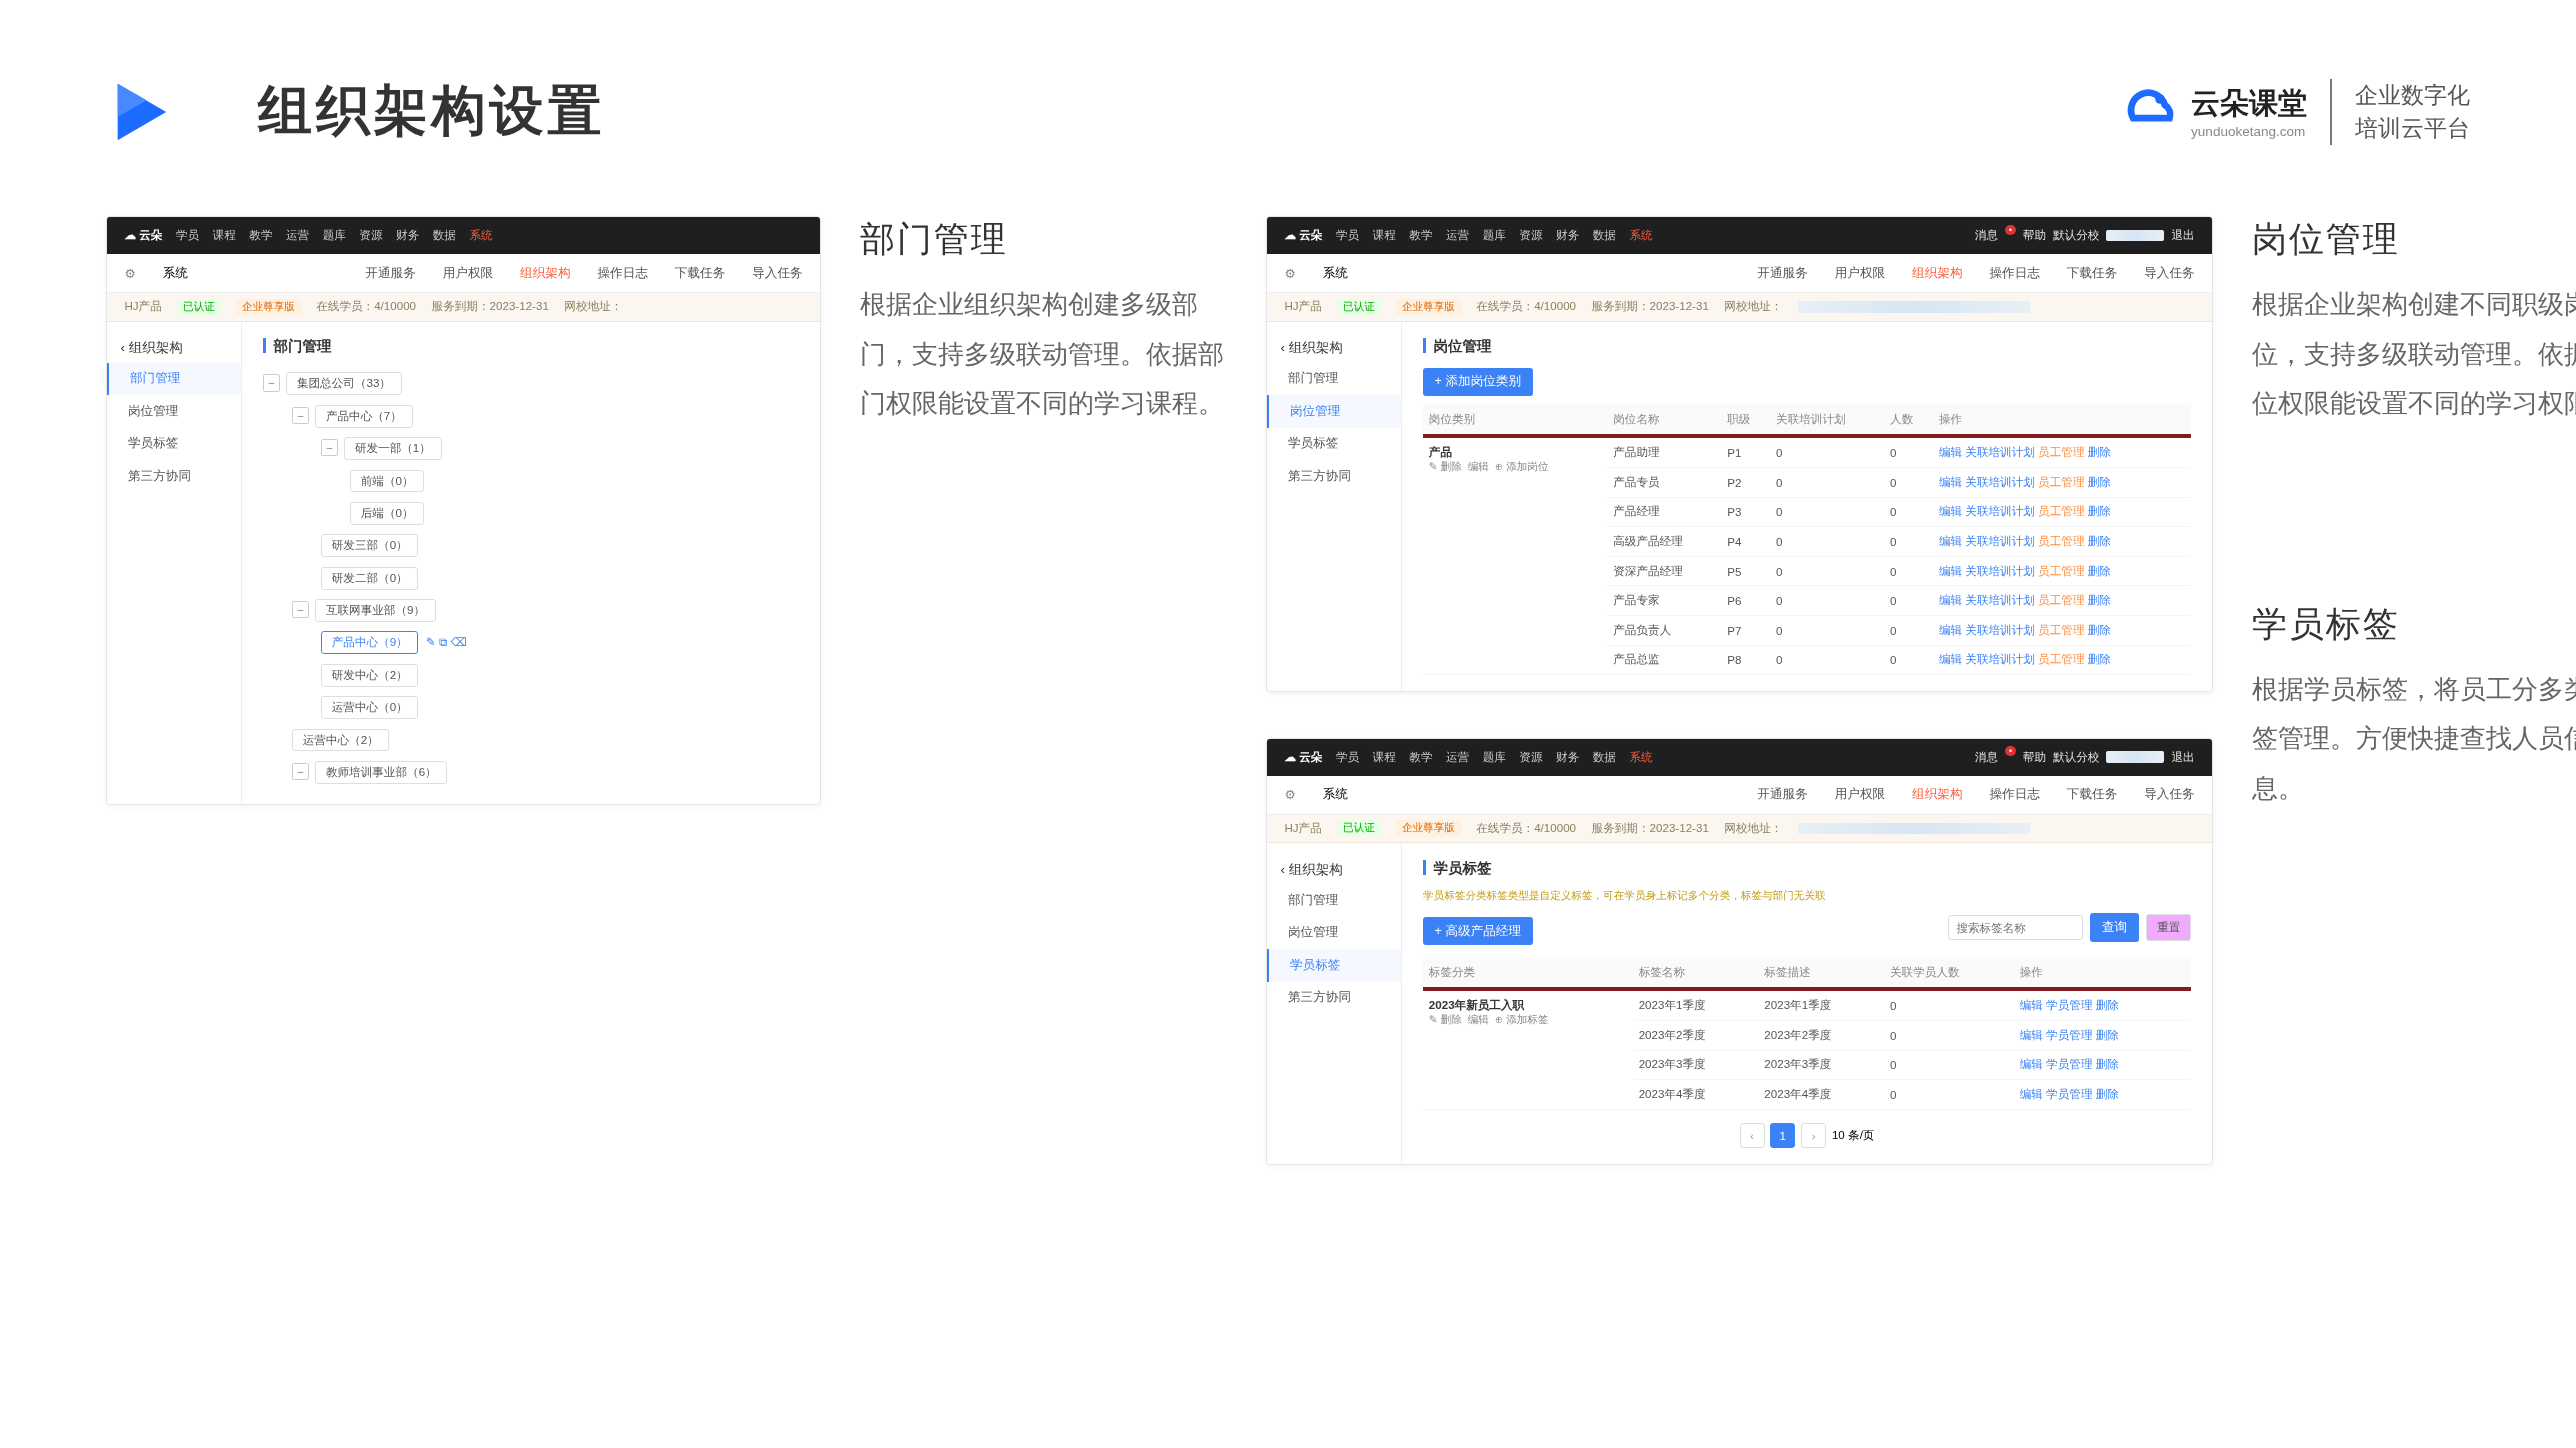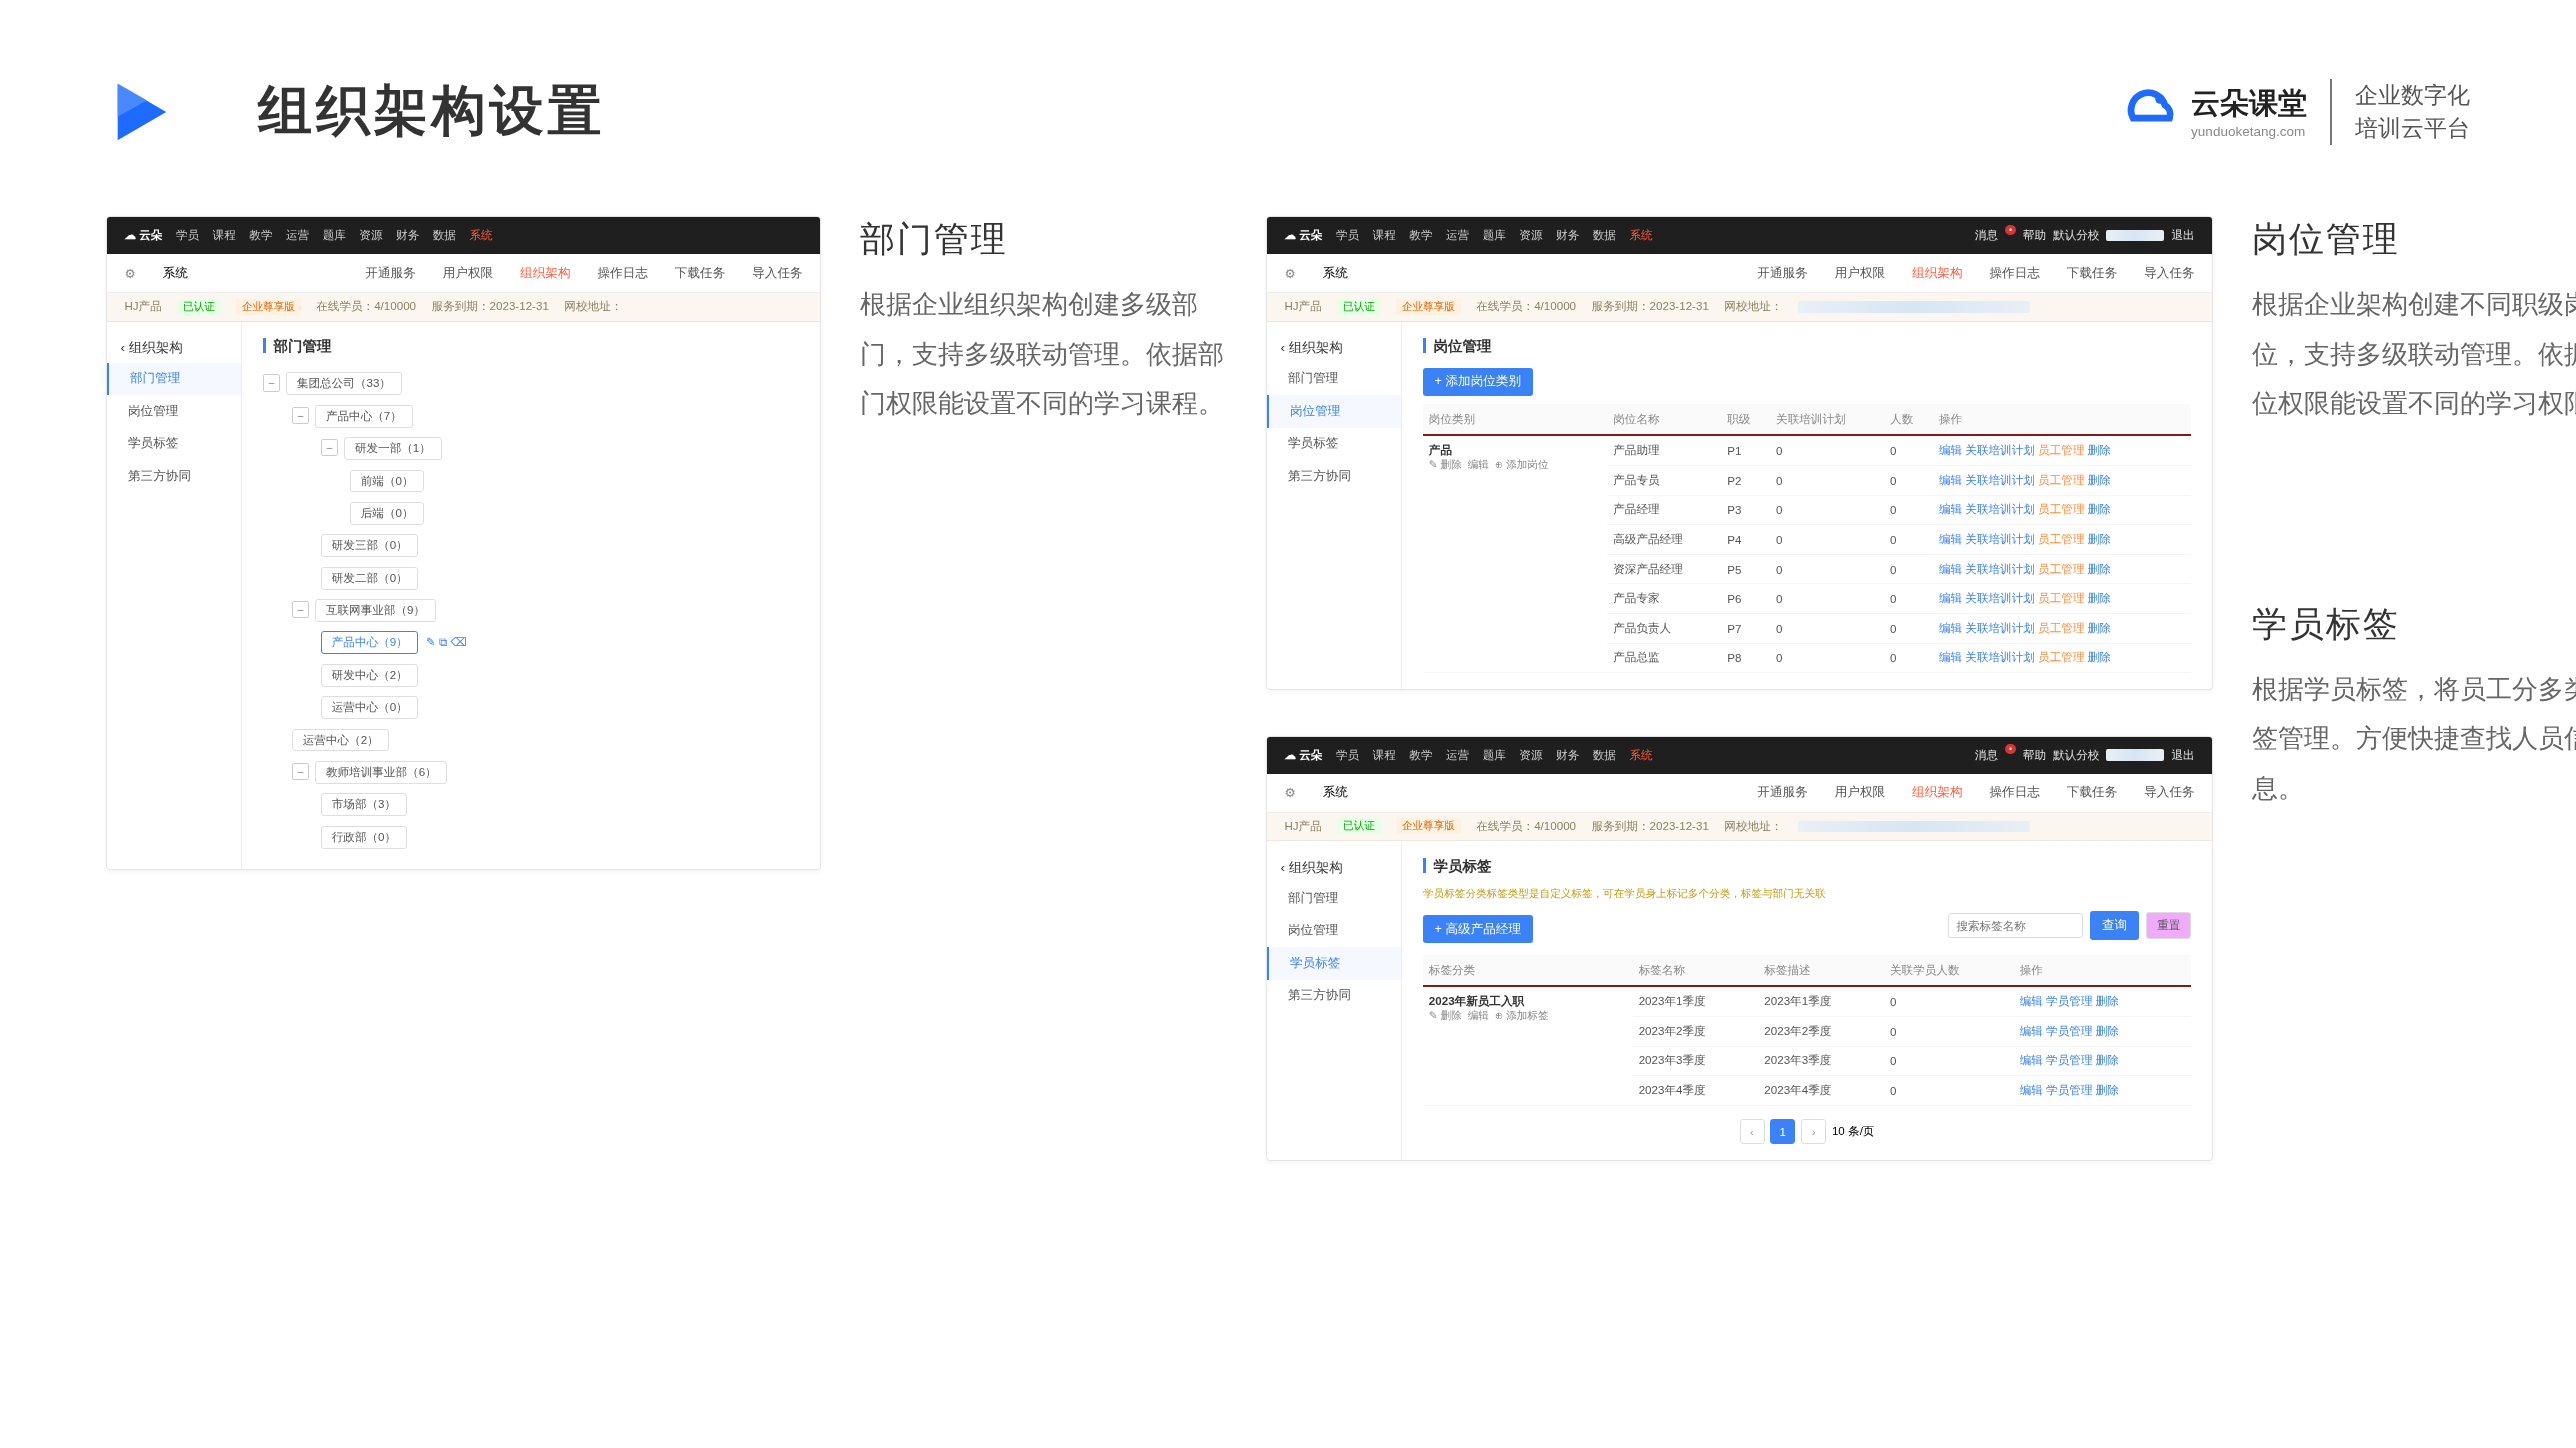--- a/index.html
+++ b/index.html
@@ -42,21 +42,21 @@
   .panel-title { font-size:14.5px; font-weight:600; color:#333; margin-bottom:11.6px; }
   .panel-title::before { content:""; display:inline-block; width:2.9px; height:14.5px; background:#3b82f6; margin-right:7.7px; vertical-align:-1.9px; }
   .tree ul { list-style:none; padding-left:29px; }
   .tree > ul { padding-left:0; }
   .node { display:inline-flex; align-items:center; gap:5.8px; padding:2.9px 9.7px; border:1px solid #dedede; background:#fff; border-radius:2.9px; font-size:11.6px; color:#555; margin:4.8px 0; }
   .node.active { border-color:#3b82f6; color:#3b82f6; }
   .node-icons { display:inline-flex; gap:7.7px; color:#3b82f6; font-size:11.6px; margin-left:7.7px; }
   .tree-toggle { width:17.4px; height:17.4px; border:1px solid #ccc; border-radius:1.9px; display:inline-flex; align-items:center; justify-content:center; font-size:11.6px; color:#888; margin-right:5.8px; }
   .btn-primary { background:#3b82f6; color:#fff; border:none; padding:5.8px 11.6px; font-size:12.6px; border-radius:2.9px; cursor:pointer; }
   .tbl { width:100%; border-collapse:collapse; font-size:11.6px; margin-top:7.7px; }
-  .tbl th { text-align:left; color:#888; font-weight:normal; padding:7.7px 5.8px; border-bottom:2px solid #7f1d1d; background:#fafafa; }
+  .tbl th { text-align:left; color:#888; font-weight:normal; padding:7.7px 5.8px; border-bottom:4px solid #7f1d1d; background:#fafafa; }
   .tbl td { padding:6.8px 5.8px; color:#555; border-bottom:1px solid #f5f5f5; }
   .link { color:#3b82f6; cursor:pointer; }
   .link.orange { color:#ff8c3b; }
   .row-cat { display:flex; align-items:center; gap:7.7px; color:#888; font-size:10.6px; }
   .help-text { color:#c49b0f; font-size:10.6px; margin-bottom:9.7px; }
   .search-row { display:flex; gap:7.7px; align-items:center; margin-bottom:7.7px; }
   .search-input { border:1px solid #ddd; padding:4.8px 7.7px; font-size:11.6px; border-radius:2.9px; width:135px; }
   .btn-reset { background:#f0abfc; border:1px solid #ddd; color:#555; padding:4.8px 9.7px; font-size:11.6px; border-radius:2.9px; }
   .pagination { display:flex; justify-content:center; gap:5.8px; margin-top:13.5px; font-size:11.6px; align-items:center; }
   .page-btn { border:1px solid #ddd; width:25px; height:25px; display:inline-flex; align-items:center; justify-content:center; border-radius:2.9px; color:#999; }
@@ -159,24 +159,20 @@
                     </li>
                     <li><span class="tree-toggle">−</span><span class="node">互联网事业部（9）</span>
                       <ul>
                         <li><span class="node active">产品中心（9）</span><span class="node-icons">✎ ⧉ ⌫</span></li>
                         <li><span class="node">研发中心（2）</span></li>
                         <li><span class="node">运营中心（0）</span></li>
                       </ul>
                     </li>
                     <li><span class="node">运营中心（2）</span></li>
                     <li><span class="tree-toggle">−</span><span class="node">教师培训事业部（6）</span>
-                      <ul>
-                        <li><span class="node">市场部（3）</span></li>
-                        <li><span class="node">行政部（0）</span></li>
-                      </ul>
                     </li>
                   </ul>
                 </li>
               </ul>
             </div>
           </div>
         </div>
       </div>
     </div>
 

